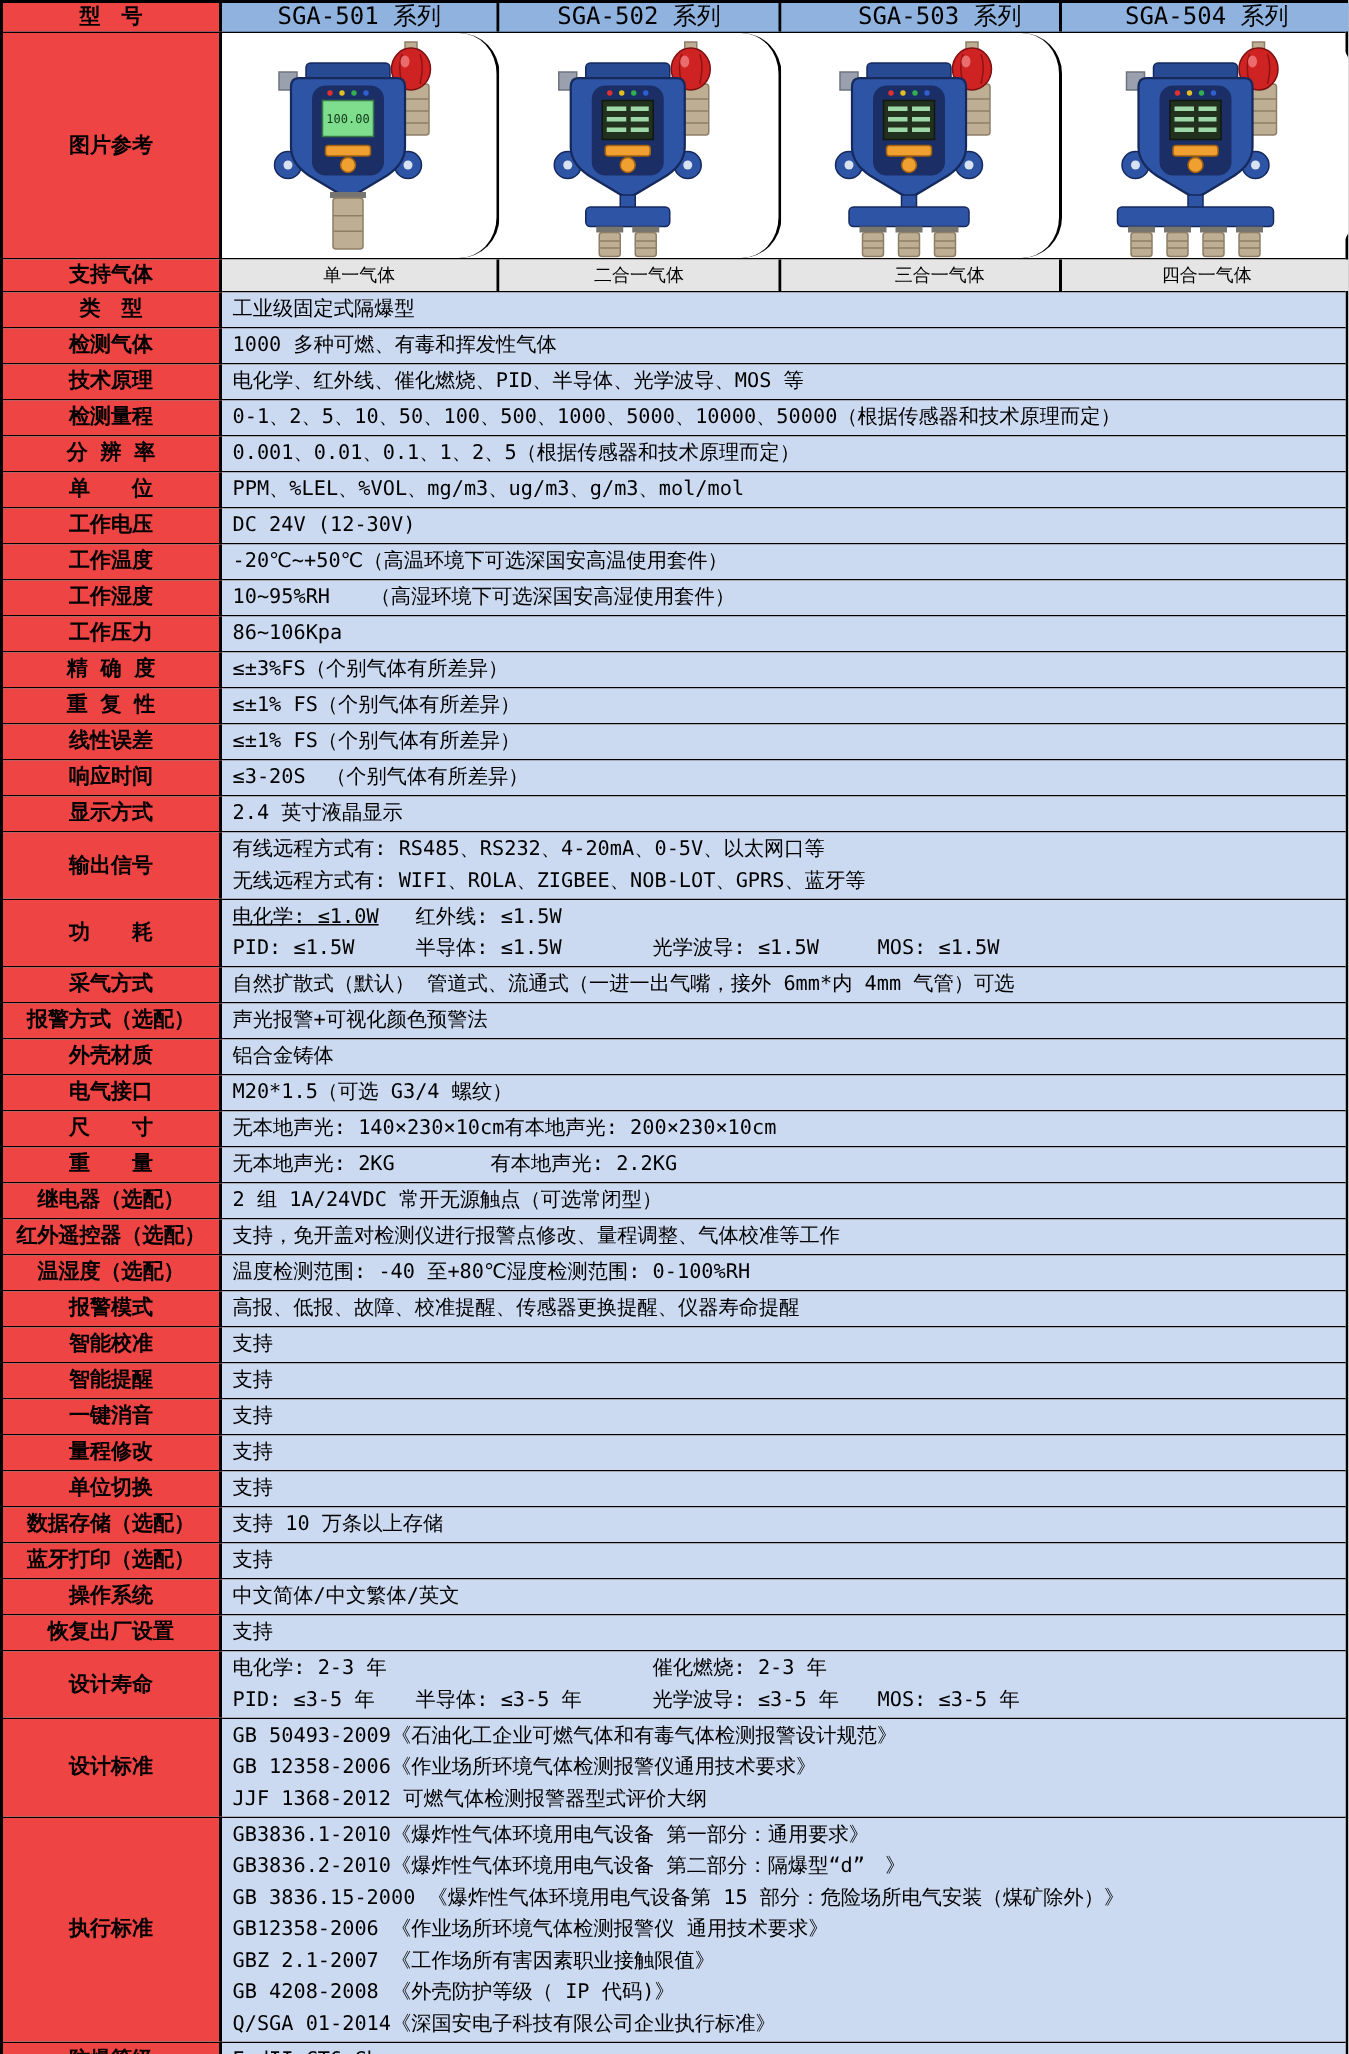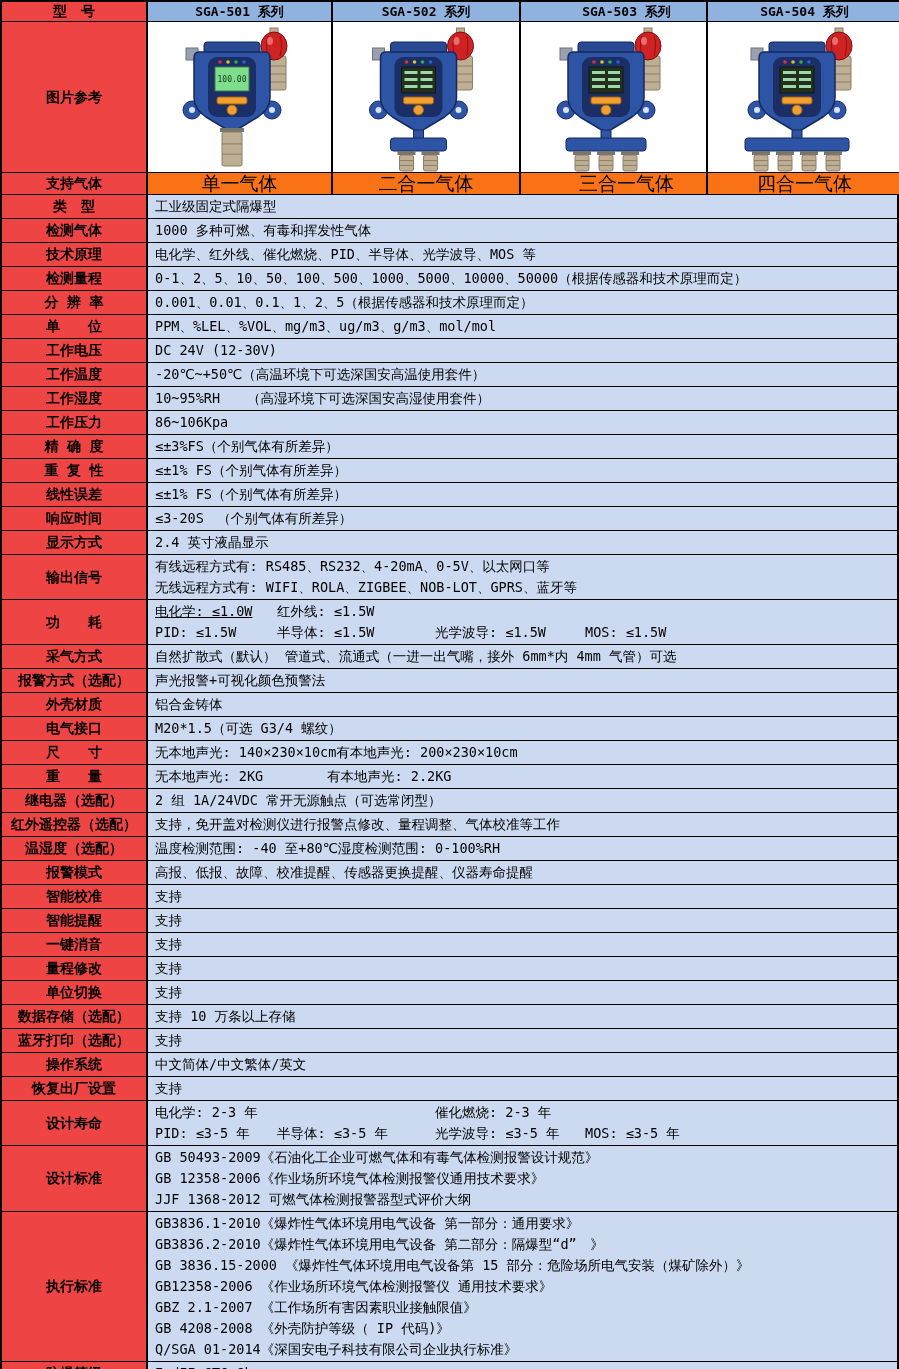--- a/index.html
+++ b/index.html
@@ -15,26 +15,26 @@
     width:146px;flex:0 0 146px;background:#ef4444;
     display:flex;align-items:center;justify-content:center;
     font-weight:bold;font-size:14px;text-align:center;
     border-right:2px solid #000;line-height:17px;padding:0 2px;
   }
   .mcell{display:flex;align-items:center;justify-content:center;border-right:2px solid #000;}
   .mcell.last{border-right:none;}
   .c1{width:185px;flex:0 0 185px;} .c2{width:188px;flex:0 0 188px;}
   .c3{width:187px;flex:0 0 187px;padding-left:26px;} .c4{width:193px;flex:0 0 193px;}
   .header-row{height:19px;background:#8FB2DE;}
-  .header-row .mcell{font-weight:bold;font-size:13px;background:#8FB2DE;}
+  .header-row .mcell{font-weight:normal;font-size:16px;background:#8FB2DE;}
   .image-row{height:150px;}
-  .image-row .mcell{background:#fff;padding:0;}
+  .image-row .mcell{background:#fff;padding:0;border-radius:27px;}
   .image-row svg{display:block;}
   .gas-row{height:21px;}
-  .gas-row .mcell{background:#f97316;font-size:19px;}
+  .gas-row .mcell{background:#e5e5e5;font-size:12px;}
   .srow{display:flex;border-bottom:1px solid #000;}
   .srow:last-child{border-bottom:none;}
   .value{
     flex:1;background:#CCDAF1;padding:1px 4px 1px 7px;
     display:flex;flex-direction:column;justify-content:center;
     font-size:13.5px;
   }
   .line{height:21px;line-height:21px;white-space:nowrap;overflow:hidden;}
   .segs span{display:inline-block;vertical-align:top;}
 </style>

